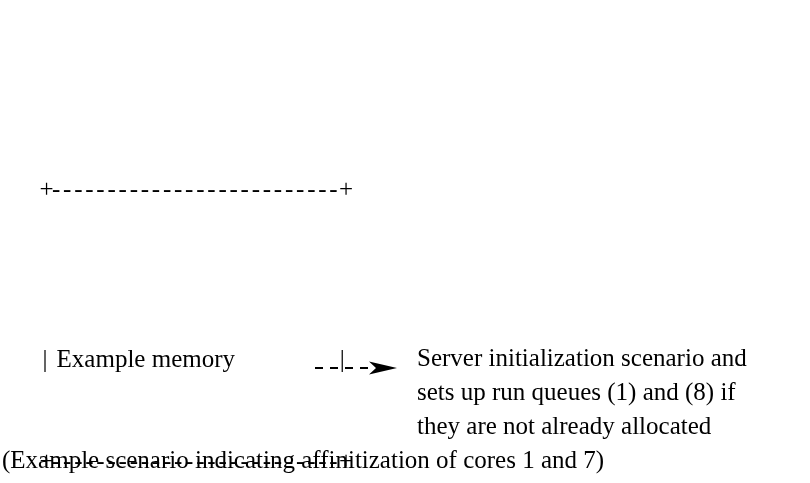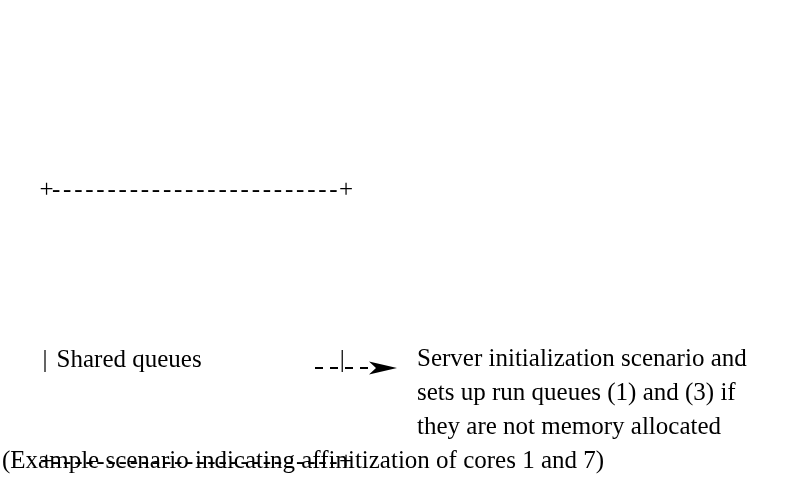--- a/index.html
+++ b/index.html
@@ -101,21 +101,21 @@
 
   <div class="ascii-block" style="top:2px;">
 
     
     <div class="ascii-row">
       <span class="cell">+</span><span class="rule"><span class="cell">-</span><span class="cell">-</span><span class="cell">-</span><span class="cell">-</span><span class="cell">-</span><span class="cell">-</span><span class="cell">-</span><span class="cell">-</span><span class="cell">-</span><span class="cell">-</span><span class="cell">-</span><span class="cell">-</span><span class="cell">-</span><span class="cell">-</span><span class="cell">-</span><span class="cell">-</span><span class="cell">-</span><span class="cell">-</span><span class="cell">-</span><span class="cell">-</span><span class="cell">-</span><span class="cell">-</span><span class="cell">-</span><span class="cell">-</span><span class="cell">-</span><span class="cell">-</span></span><span class="cell">+</span>
     </div>
 
     
     <div class="ascii-row">
-      <span class="cell">|</span><span class="cell wide-label" style="width:286px;padding-left:6px;box-sizing:border-box;">Shared queues</span><span class="cell">|</span>
+      <span class="cell">|</span><span class="cell wide-label" style="width:286px;padding-left:6px;box-sizing:border-box;">Example memory</span><span class="cell">|</span>
     </div>
 
     
     <div class="ascii-row">
       
     </div>
 
     
     
 
@@ -154,19 +154,19 @@
 
   <div class="leader">
     <svg width="88" height="14" viewBox="0 0 88 14" xmlns="http://www.w3.org/2000/svg">
       <line x1="2" y1="7" x2="58" y2="7" stroke="#000000" stroke-width="2.2" stroke-dasharray="8 7" stroke-linecap="butt"></line>
       <path d="M 56 0.5 L 84 7 L 56 13.5 L 63 7 Z" fill="#000000"></path>
     </svg>
   </div>
 
   <div class="annotation">
     <div>Server initialization scenario and</div>
-    <div>sets up run queues (1) and (3) if</div>
-    <div>they are not memory allocated</div>
+    <div>sets up run queues (1) and (8) if</div>
+    <div>they are not already allocated</div>
   </div>
 
   <div class="caption">(Example scenario indicating affinitization of cores 1 and 7)</div>
 
 </div>
 
 </body></html>

